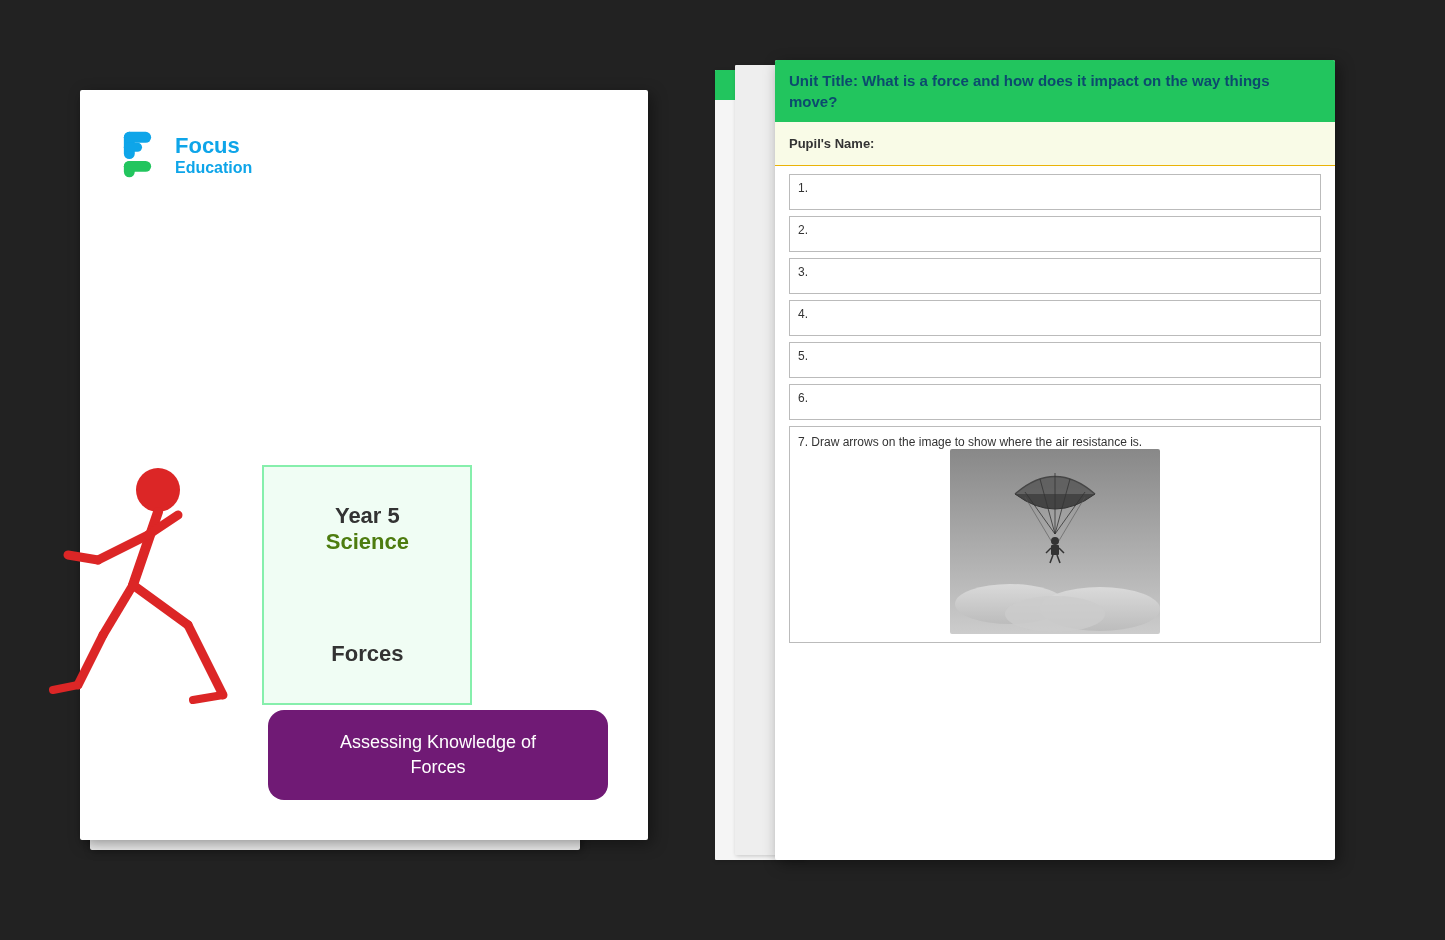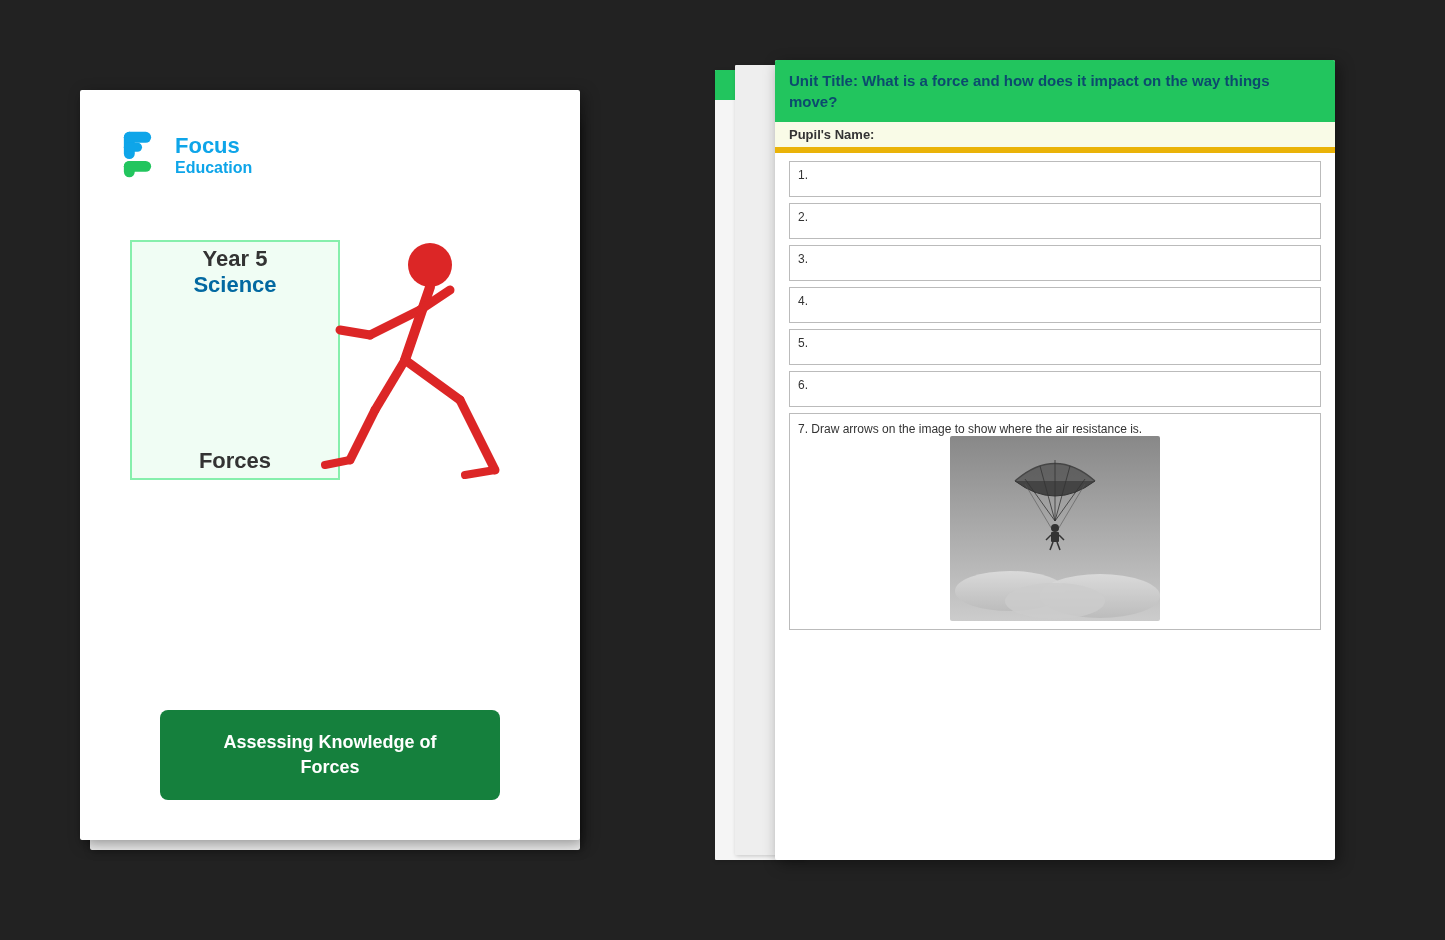--- a/index.html
+++ b/index.html
@@ -95,29 +95,28 @@
     .middle-page-cell {
       height: 50px;
       width: 40px;
       border-left: 1px solid #ccc;
       margin-left: auto;
     }
 
     
     .main-cover {
       position: absolute;
-      width: 500px;
+      width: 568px;
       height: 750px;
       top: 0;
       left: 0;
       background: white;
       box-shadow: 4px 4px 15px rgba(0,0,0,0.4);
       border-radius: 2px;
       display: flex;
-      flex-direction: column;
       align-items: center;
       padding: 40px 40px 40px 40px;
     }
 
     .logo-area {
       display: flex;
       align-items: center;
       gap: 10px;
       align-self: flex-start;
       margin-bottom: 60px;
@@ -159,61 +158,61 @@
       left: 10px;
       top: 0;
       width: 210px;
       height: 240px;
       border: 2px solid #86efac;
       background: #f0fdf4;
       display: flex;
       flex-direction: column;
       align-items: center;
       justify-content: space-between;
-      padding: 4px;
+      padding: 36px;
     }
 
     .title-year {
       font-size: 22px;
       font-weight: bold;
       color: #333;
       text-align: center;
     }
 
     .title-science {
       font-size: 22px;
       font-weight: bold;
-      color: #0369a1;
+      color: #4d7c0f;
       text-align: center;
     }
 
     .title-forces {
       font-size: 22px;
       font-weight: bold;
       color: #333;
       text-align: center;
     }
 
     
     .figure-container {
       position: absolute;
       right: 20px;
       top: -10px;
       width: 200px;
       height: 250px;
     }
 
     .green-button {
-      background: #15803d;
+      background: #701a75;
       color: white;
       font-size: 18px;
-      font-weight: bold;
+      font-weight: normal;
       text-align: center;
       padding: 20px 30px;
-      border-radius: 8px;
+      border-radius: 16px;
       margin-top: auto;
       width: 340px;
       line-height: 1.4;
       border: none;
       cursor: pointer;
     }
 
     
     .right-section {
       position: absolute;
@@ -250,22 +249,22 @@
       background: #22c55e;
       padding: 10px 14px;
       font-size: 15px;
       font-weight: bold;
       color: #0c4a6e;
       line-height: 1.4;
     }
 
     .ws-pupil-name {
       background: #f9fbe7;
-      border-bottom: 6px solid #eab308;
-      padding: 5px 14px;
+      border-bottom: 1px solid #eab308;
+      padding: 14px 14px;
       font-size: 13px;
       font-weight: bold;
       color: #333;
     }
 
     .ws-body {
       padding: 8px 14px;
     }
 
     .ws-question {

